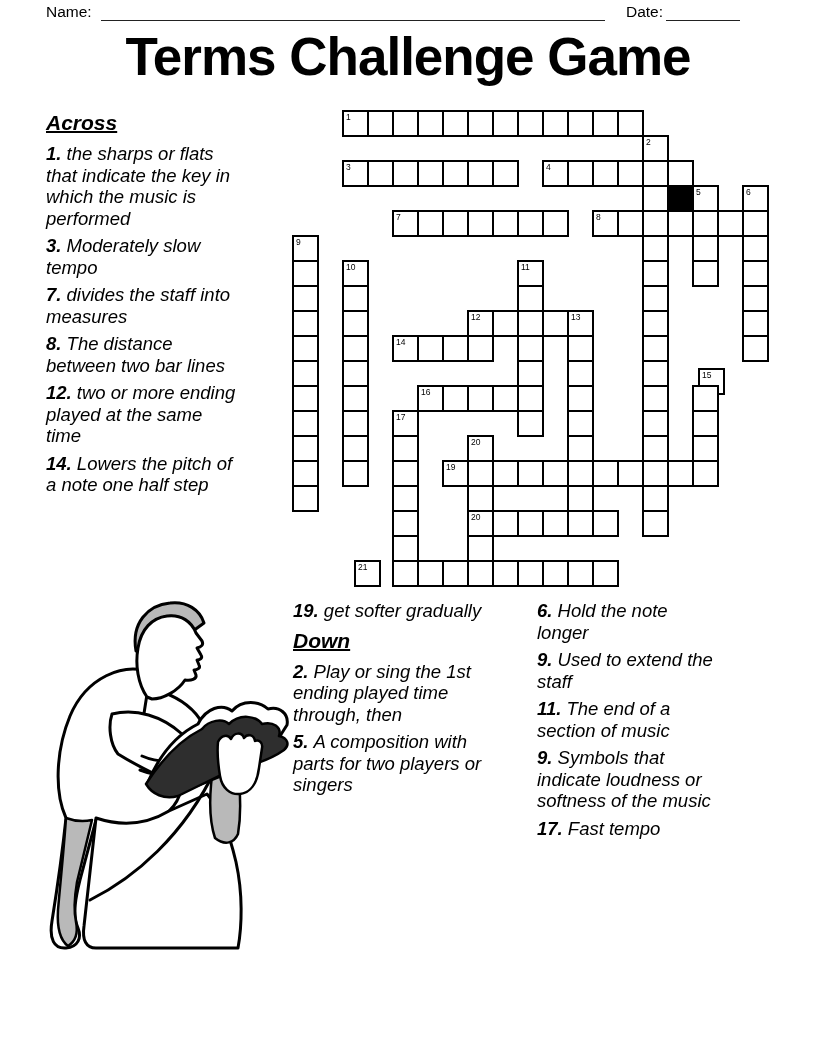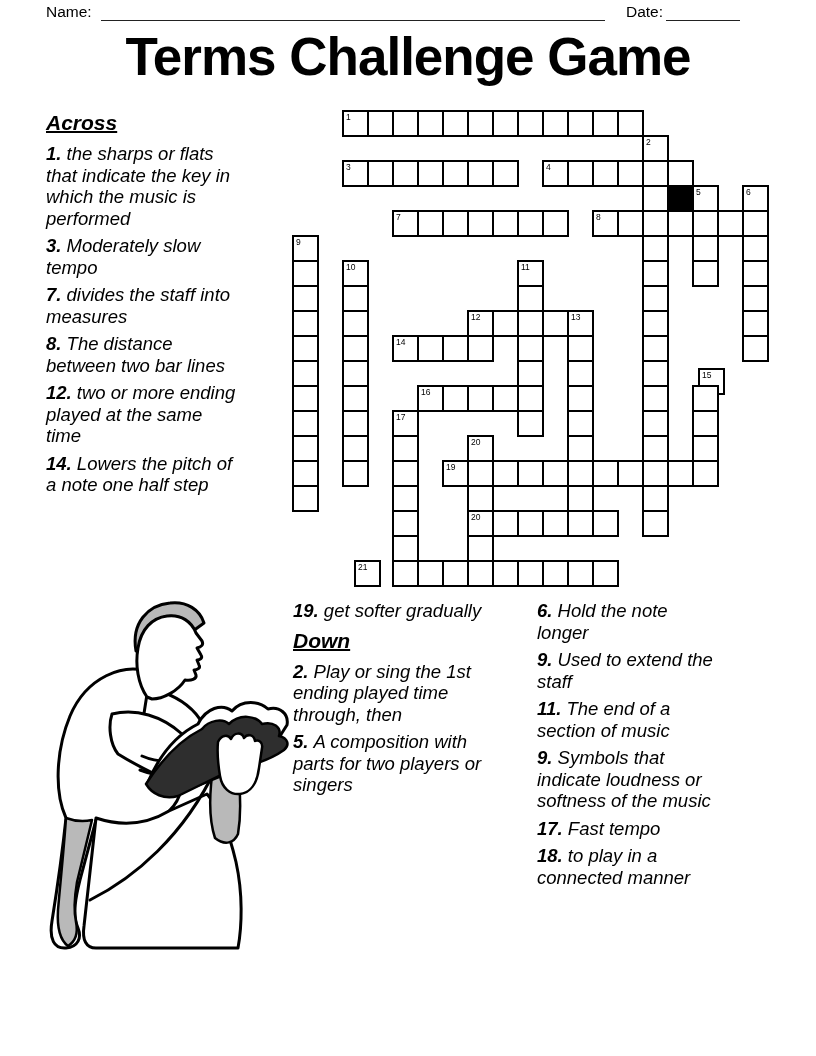--- a/index.html
+++ b/index.html
@@ -261,21 +261,20 @@
     <div class="clue-heading">Down</div>
     <p class="clue"><b>2. </b><span>Play or sing the 1st ending played time through, then</span></p>
     <p class="clue"><b>5. </b><span>A composition with parts for two players or singers</span></p>
   </div>
 <div class="clue-col" id="col-right">
     <p class="clue"><b>6. </b><span>Hold the note longer</span></p>
     <p class="clue"><b>9. </b><span>Used to extend the staff</span></p>
     <p class="clue"><b>11. </b><span>The end of a section of music</span></p>
     <p class="clue"><b>9. </b><span>Symbols that indicate loudness or softness of the music</span></p>
     <p class="clue"><b>17. </b><span>Fast tempo</span></p>
-    <p class="clue"><b>18. </b><span>to play in a connected manner</span></p>
   </div>
 
 <div id="illustration">
   <svg viewBox="0 0 264 366" width="264" height="366">
     <g stroke="#000000" stroke-width="3" fill="#ffffff" stroke-linejoin="round" stroke-linecap="round">
       <path d="M127,77 C97,65 60,82 44,120 C30,154 28,196 40,222 C36,260 30,300 26,325 C23,343 28,353 40,352 C52,351 56,342 52,332 C46,318 50,300 54,284 L70,224 C100,234 126,230 143,215 C156,203 159,185 153,167 L143,118 C139,94 133,79 127,77 Z"></path>
       <path d="M70,222 L58,330 C56,344 60,352 70,352 L212,352 C216,330 217,298 210,266 C203,236 193,212 181,198 L143,215 C118,230 94,230 70,222 Z"></path>
       <path fill="none" d="M64,304 C108,282 158,240 190,172"></path>
       <path fill="#b9b9b9" stroke-width="2.5" d="M40,222 C38,252 34,290 32,314 C31,330 34,344 42,350 C50,345 52,336 50,326 C47,312 49,298 51,286 L66,224 C57,226 48,225 40,222 Z"></path>
       <path d="M122,92 C140,96 158,104 170,118 C180,130 184,146 181,160 L140,180 L116,130 Z"></path>

